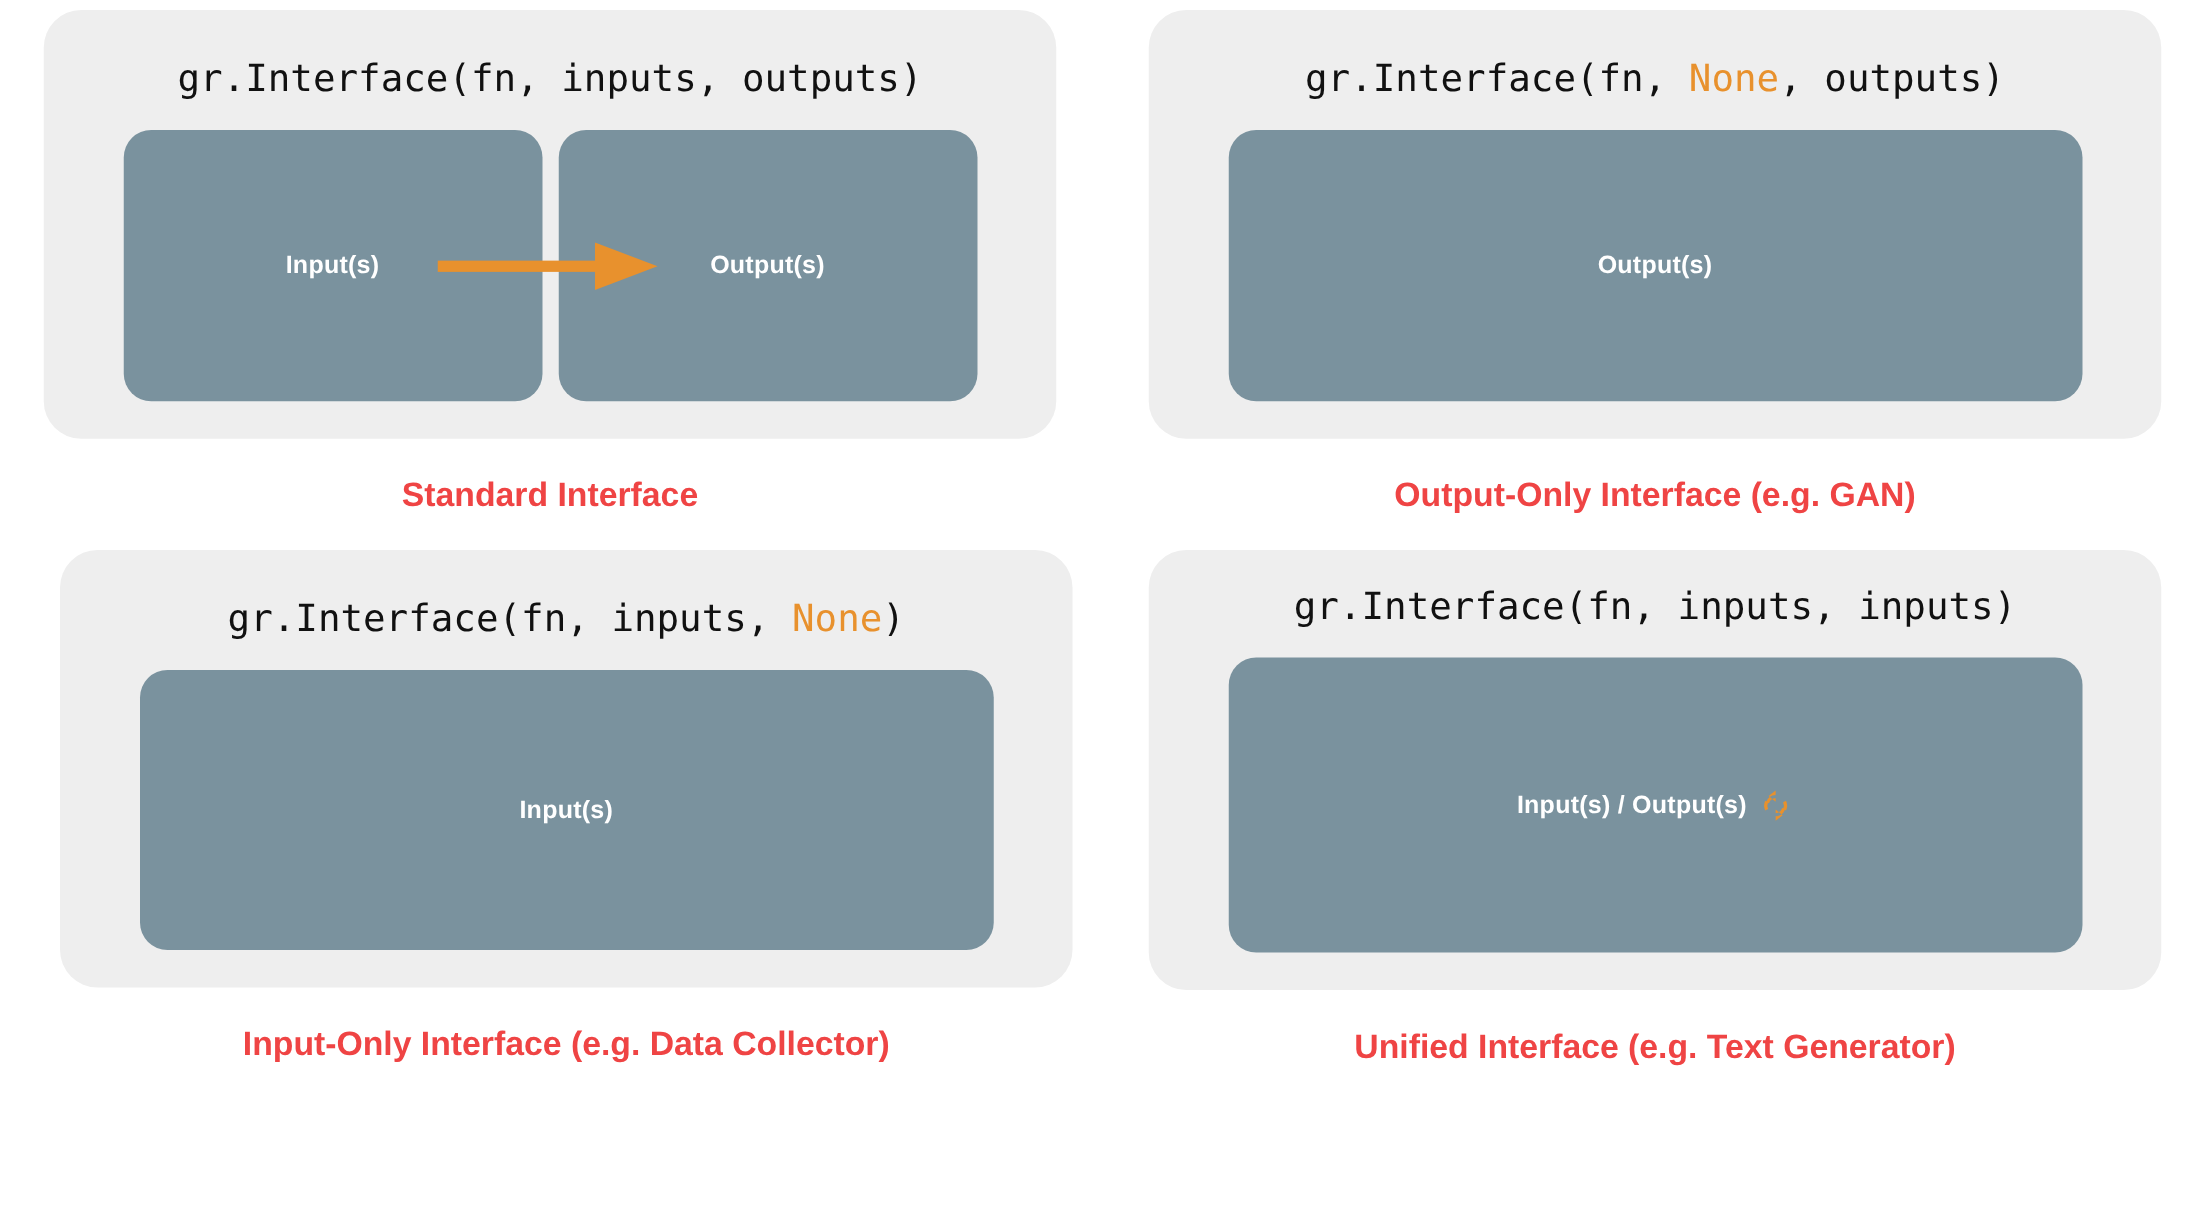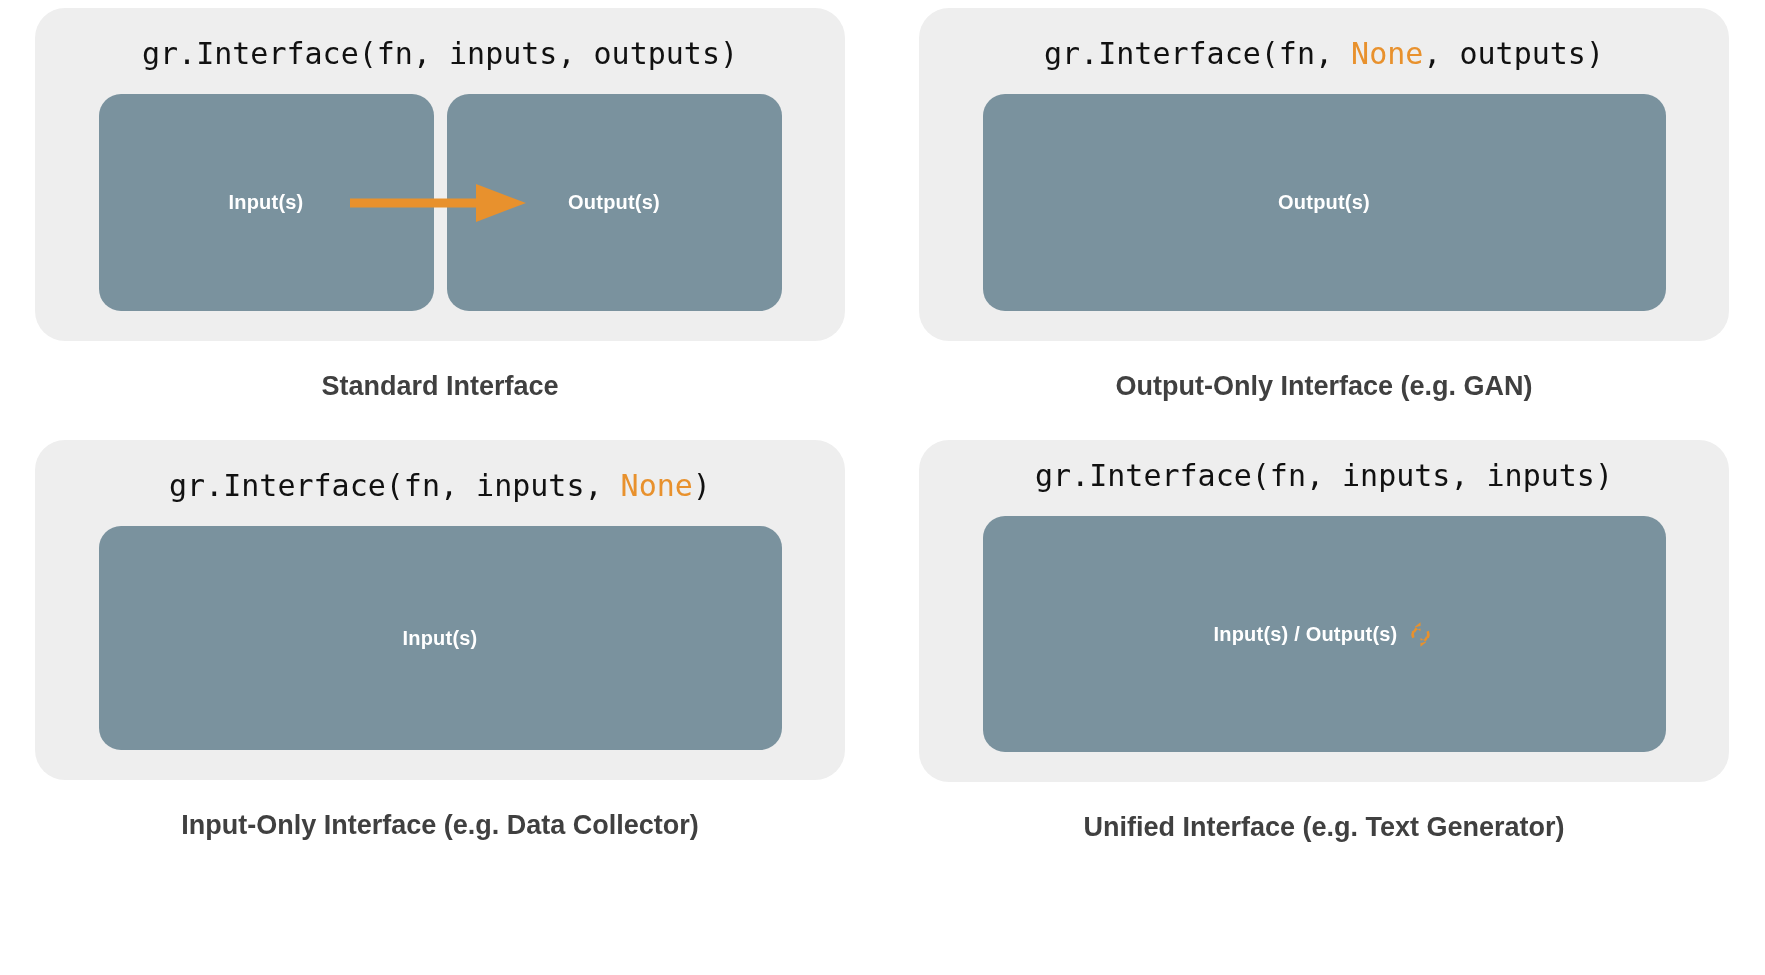--- a/index.html
+++ b/index.html
@@ -23,21 +23,21 @@
 
   
   .quadrant {
     position: absolute;
     display: flex;
     flex-direction: column;
     align-items: center;
   }
   #quadrant-0 { left: 0px;   top: 8px;   width: 880px; }
   #quadrant-1 { left: 883px; top: 8px;   width: 882px; }
-  #quadrant-2 { left: 0px;   top: 440px; width: 880px; }
+  #quadrant-2 { left: 13px;   top: 440px; width: 880px; }
   #quadrant-3 { left: 883px; top: 440px; width: 882px; }
 
   
   .panel {
     background: #eeeeee;
     border-radius: 30px;
     box-sizing: border-box;
     display: flex;
     flex-direction: column;
     align-items: center;
@@ -48,21 +48,21 @@
   #panel-3 { width: 810px; padding: 14px 34px 30px 34px; }
 
   
   .signature {
     font-family: "DejaVu Sans Mono", "Liberation Mono", monospace;
     font-size: 30px;
     line-height: 1.2;
     color: #111111;
     letter-spacing: 0px;
     white-space: pre;
-    margin: 4px 0 22px 0;
+    margin: 14px 0 22px 0;
     text-align: center;
   }
   .signature .arg-none {
     color: #e8912d;
   }
 
   
   .box-row {
     position: relative;
     display: flex;
@@ -118,21 +118,21 @@
     display: inline-block;
     vertical-align: middle;
   }
 
   
   .caption {
     margin-top: 30px;
     font-family: "Liberation Sans", sans-serif;
     font-weight: bold;
     font-size: 27px;
-    color: #404040;
+    color: #ef4444;
     text-align: center;
     white-space: nowrap;
   }
 </style>
 </head>
 <body>
 
 <div id="canvas">
 
   <div class="quadrant" id="quadrant-0">

